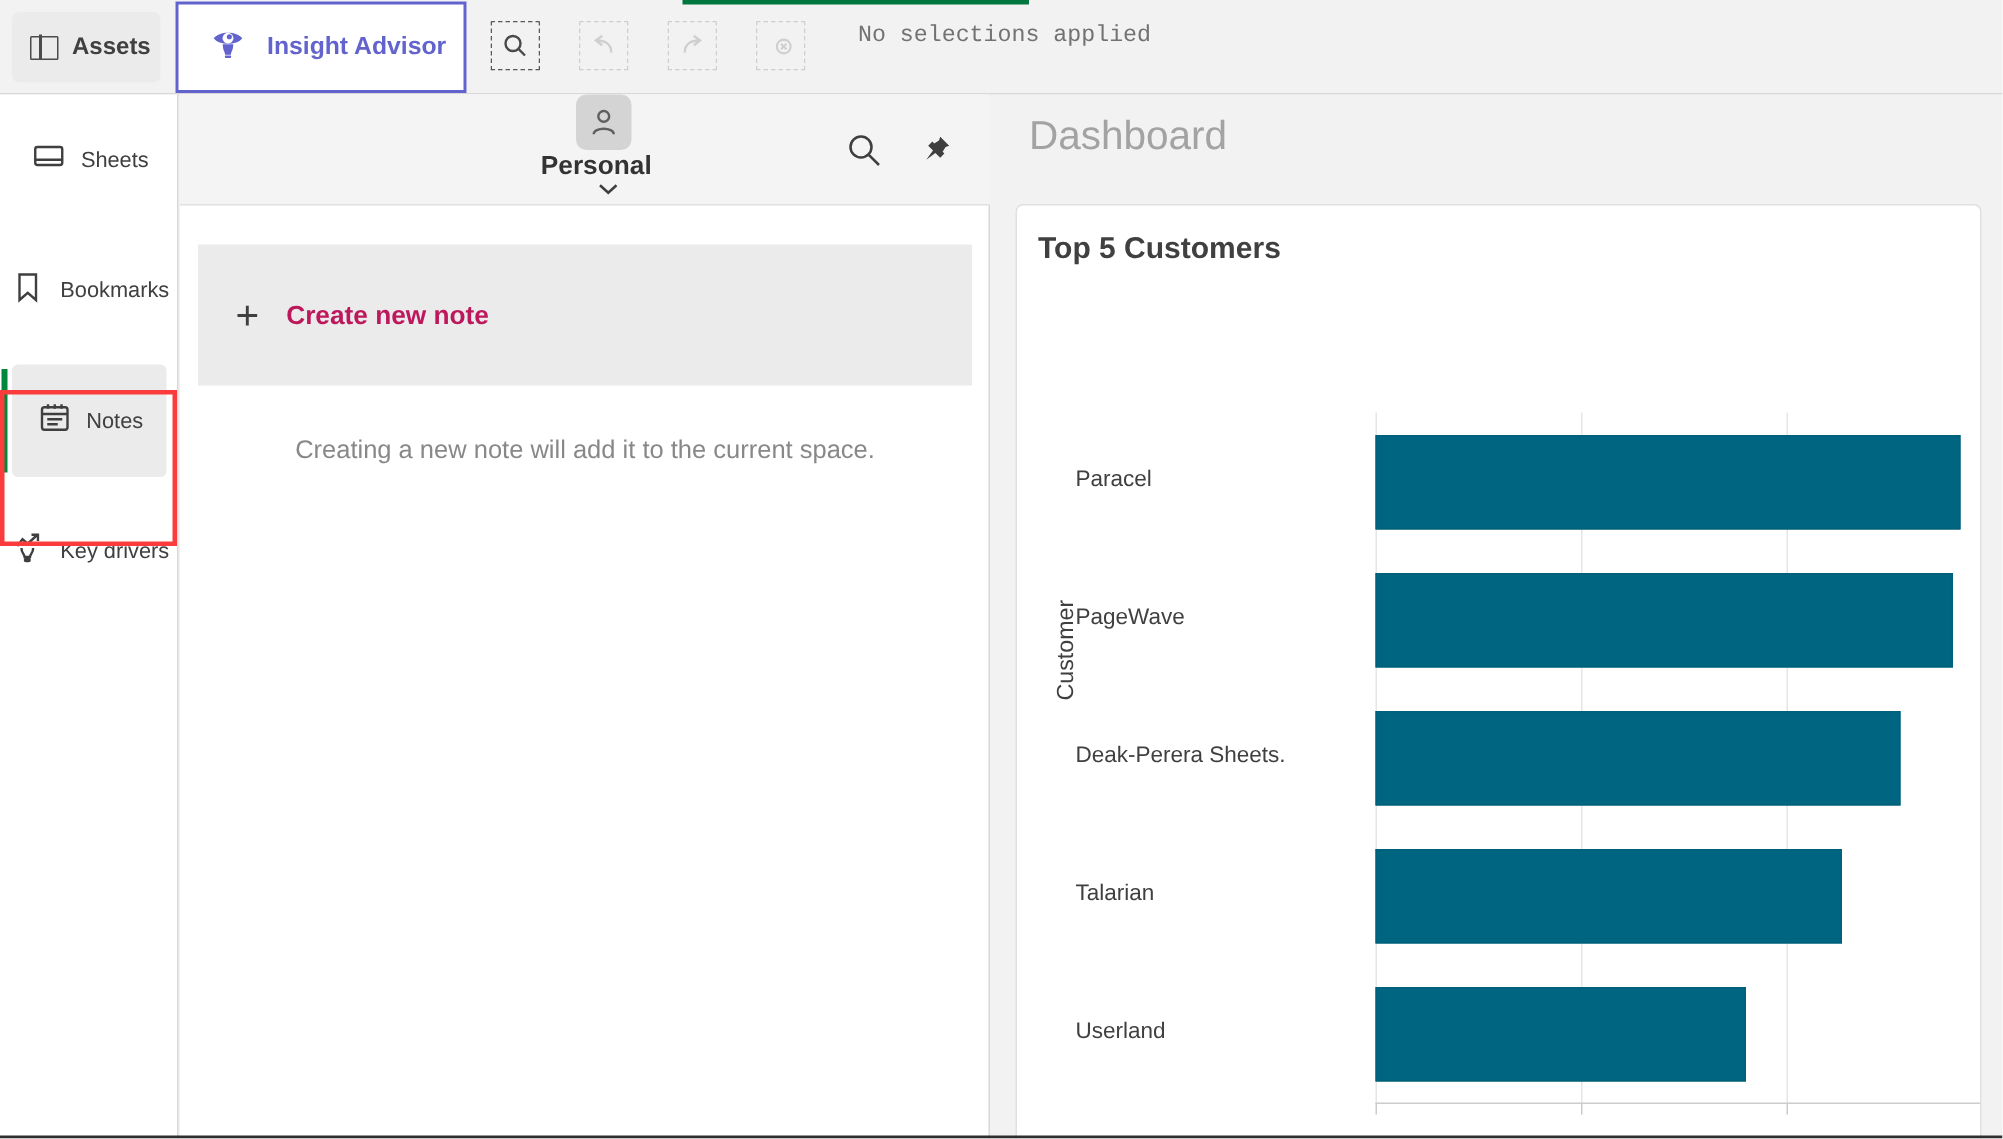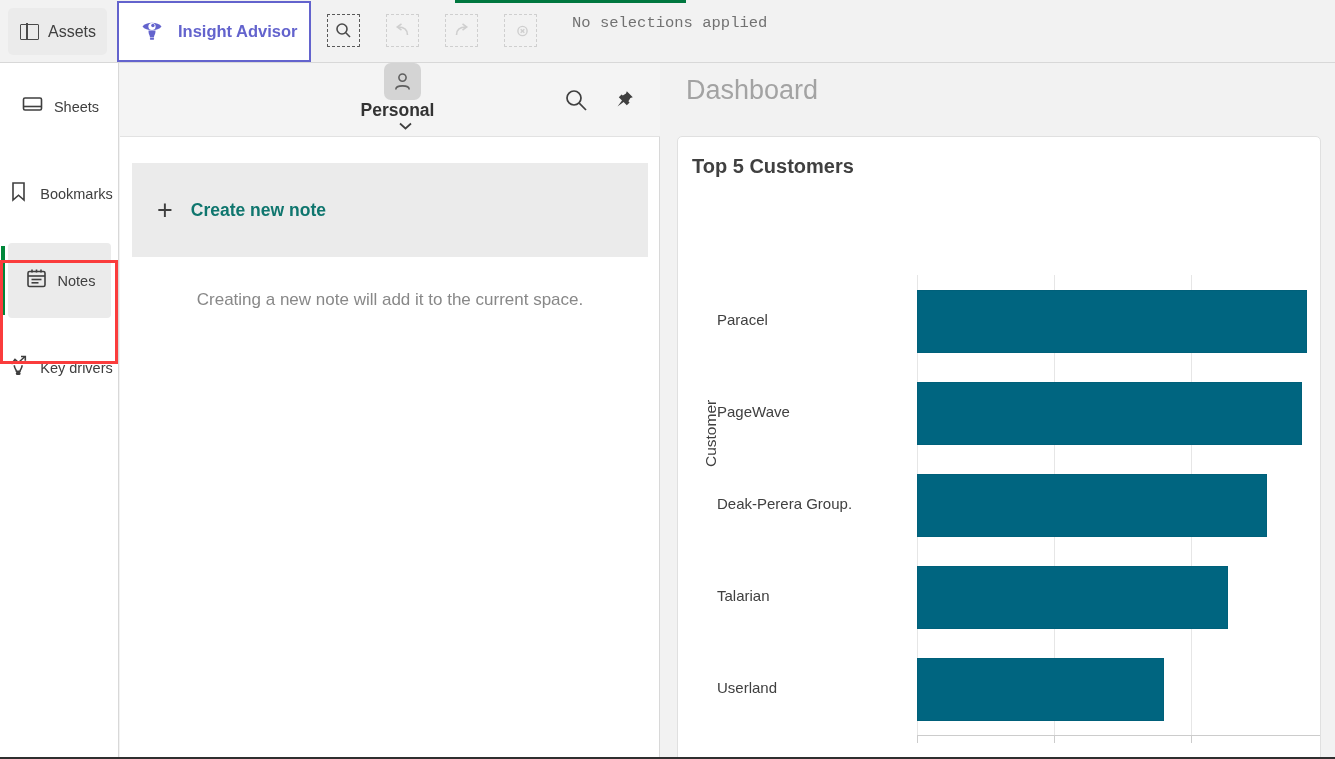--- a/index.html
+++ b/index.html
@@ -30,21 +30,21 @@
   .assets-btn {
     position: absolute; left: 8px; top: 8px;
     width: 99px; height: 47px;
     background: #ebebeb;
     border-radius: 5px;
     display: flex; align-items: center;
     gap: 9px; padding-left: 12px;
     cursor: pointer;
   }
   .assets-btn .label {
-    font-size: 16px; color: #404040; font-weight: 400;
+    font-size: 16px; color: #404040; font-weight: 700;
   }
   .icon-panel {
     width: 19px; height: 16px;
     border: 1.7px solid #4a4a4a;
     border-radius: 1px;
     position: relative;
     display: inline-block;
   }
   .icon-panel::after {
     content: ""; position: absolute;
@@ -167,21 +167,21 @@
     background: #ebebeb;
     display: flex; align-items: center;
     gap: 18px; padding-left: 25px;
     cursor: pointer;
   }
   .create-note .plus {
     font-size: 27px; color: #3f3f3f; font-weight: 300;
     line-height: 1;
   }
   .create-note .cl {
-    font-size: 17.5px; color: #0f766e; font-weight: bold;
+    font-size: 17.5px; color: #be185d; font-weight: bold;
   }
   .note-hint {
     position: absolute; left: 132px; top: 290px;
     width: 516px;
     text-align: center;
     font-size: 17px; color: #888888;
   }
 
   
   .dash {
@@ -420,21 +420,21 @@
           <div style="position: absolute; left: 239px; top: 138px; width: 411px; height: 460px;">
             <div class="gridline" style="left: 274px;"></div>
           </div>
           <div class="tick" style="left: 513px;"></div>
           <div style="position: absolute; left: 239px; top: 138px; width: 411px; height: 460px;"></div>
           <div class="bar" title="Paracel" style="left: 239px; top: 152.5px; width: 389.765px; background: rgb(0, 101, 128);"></div>
           <div class="ylabel" style="top: 174px; right: 405px;">Paracel</div>
           <div class="bar" title="PageWave" style="left: 239px; top: 244.5px; width: 384.97px; background: rgb(0, 101, 128);"></div>
           <div class="ylabel" style="top: 266px; right: 405px;">PageWave</div>
           <div class="bar" title="Deak-Perera Group." style="left: 239px; top: 336.5px; width: 350.035px; background: rgb(0, 101, 128);"></div>
-          <div class="ylabel" style="top: 358px; right: 405px;">Deak-Perera Group.</div>
+          <div class="ylabel" style="top: 358px; right: 405px;">Deak-Perera Sheets.</div>
           <div class="bar" title="Talarian" style="left: 239px; top: 428.5px; width: 310.99px; background: rgb(0, 101, 128);"></div>
           <div class="ylabel" style="top: 450px; right: 405px;">Talarian</div>
           <div class="bar" title="Userland" style="left: 239px; top: 520.5px; width: 247.285px; background: rgb(0, 101, 128);"></div>
           <div class="ylabel" style="top: 542px; right: 405px;">Userland</div>
         </div>
     </div>
   </div>
 
   <div class="page-bottom"></div>
 </div>

